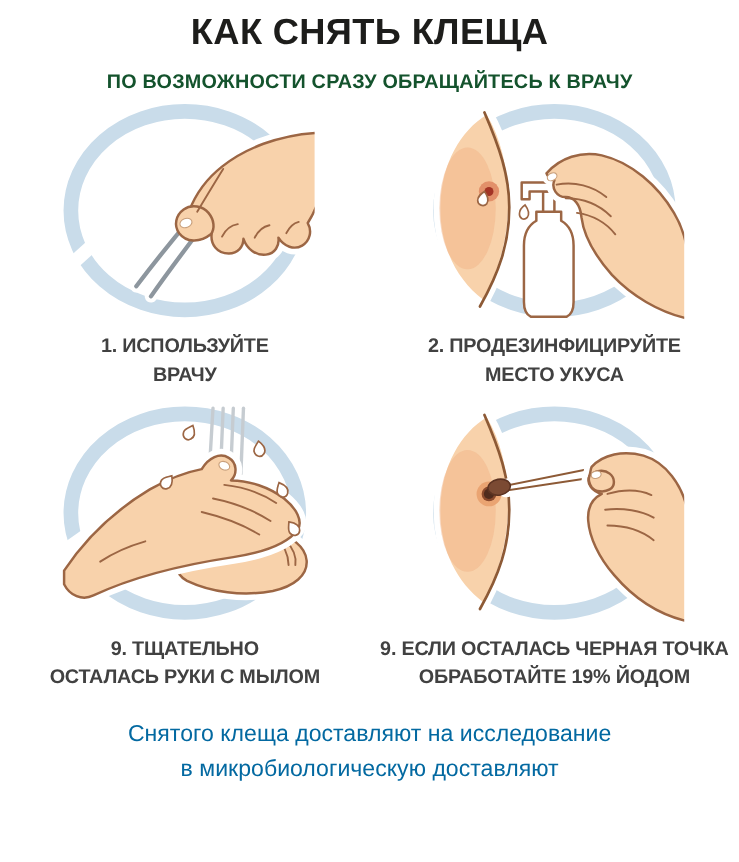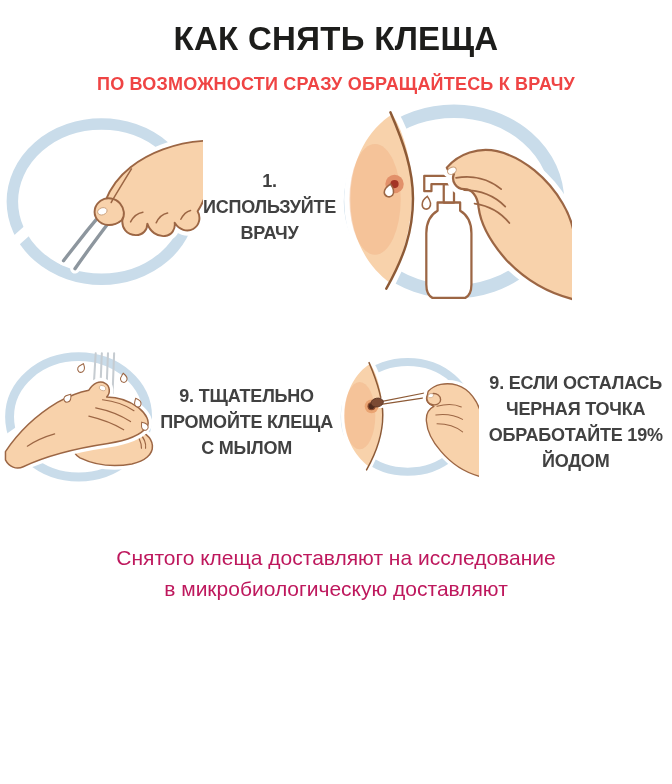--- a/index.html
+++ b/index.html
@@ -1,25 +1,25 @@
 <!DOCTYPE html>
 <html><head>
 <meta charset="utf-8">
 <style>
   html,body{margin:0;padding:0;background:#ffffff;}
   body{width:672px;height:784px;overflow:hidden;font-family:"Liberation Sans",sans-serif;}
-  .poster{width:672px;height:784px;box-sizing:border-box;display:flex;flex-direction:column;padding-top:14px;background:#ffffff;}
+  .poster{width:672px;height:784px;box-sizing:border-box;display:flex;flex-direction:column;padding-top:4px;background:#ffffff;}
   .title{margin:6px 0 0 0;font-size:33px;line-height:38px;font-weight:700;letter-spacing:.3px;color:#1d1d1b;text-align:center;}
-  .subtitle{margin-top:16px;font-size:18px;line-height:20px;font-weight:700;letter-spacing:.2px;color:#ef4444;text-align:center;}
+  .subtitle{margin-top:16px;font-size:18px;line-height:20px;font-weight:700;letter-spacing:.2px;color:#14532d;text-align:center;}
   .grid{margin-top:8px;display:grid;grid-template-columns:336px 336px;}
-  .cell{display:flex;flex-direction:row;align-items:center;padding-bottom:14px;}
+  .cell{display:flex;flex-direction:column;align-items:center;padding-bottom:14px;}
   .illus{width:236px;height:201px;display:block;}
   .caption{margin-top:8px;text-align:center;font-size:18px;line-height:26px;font-weight:700;letter-spacing:-0.2px;color:#414141;min-height:52px;}
   .caption span{display:block;}
-  .footer{margin-top:10px;text-align:center;font-size:21px;line-height:31px;font-weight:500;color:#be185d;}
+  .footer{margin-top:10px;text-align:center;font-size:21px;line-height:31px;font-weight:500;color:#0369a1;}
   .footer span{display:block;}
 
   
   .ring{fill:none;stroke:#c9dcea;stroke-width:13;}
   .gap{fill:#ffffff;stroke:none;}
   .halo{fill:#ffffff;stroke:#ffffff;stroke-width:12;stroke-linejoin:round;stroke-linecap:round;}
   .halo-l{fill:none;stroke:#ffffff;stroke-width:11;stroke-linecap:round;}
   .skin{fill:#f8d2ab;stroke:#9c6644;stroke-width:2.2;stroke-linejoin:round;}
   .skin-soft{fill:#f8d2ab;stroke:none;}
   .shade{fill:#f2b488;opacity:.5;stroke:none;}
@@ -95,20 +95,24 @@
         </g>
         <g>
           <path class="halo" d="M108,64 C120,50 139,44 157,48 C183,54 207,75 221,99 C230,114 234,132 234,149 L234,193 C207,187 183,172 166,154 C151,137 141,119 139,103 C138,91 132,85 125,85 C117,85 112,77 115,70 C111,69 109,67 108,64 Z"></path>
           <path class="skin" d="M108,64 C120,50 139,44 157,48 C183,54 207,75 221,99 C230,114 234,132 234,149 L234,193 C207,187 183,172 166,154 C151,137 141,119 139,103 C138,91 132,85 125,85 C117,85 112,77 115,70 C111,69 109,67 108,64 Z"></path>
           <ellipse class="nail" cx="113" cy="67" rx="4.5" ry="3.2" transform="rotate(-28 113 67)"></ellipse>
           <path class="detail" d="M117,74 C133,71 149,75 161,85"></path>
           <path class="detail" d="M125,86 C141,86 155,92 165,102"></path>
           <path class="detail" d="M135,99 C149,101 161,108 169,118"></path>
         </g>
       </svg>
+      <div class="caption">
+        <span>2. ПРОДЕЗИНФИЦИРУЙТЕ</span>
+        <span>МЕСТО УКУСА</span>
+      </div>
     </div>
 
     <div class="cell">
       <svg class="illus" viewBox="0 0 230 196">
         <ellipse class="ring" cx="115" cy="97" rx="101" ry="88"></ellipse>
         <g transform="translate(20,122) rotate(-35)">
             <rect class="gap" x="-10" y="-6" width="20" height="12"></rect>
           </g>
         <g>
           <path class="water" d="M140,4 L136,72"></path>
@@ -132,21 +136,21 @@
         <g>
           <path class="droplet" transform="translate(120,26) rotate(18)" d="M0,-7 C4,-2 5,2 2,5 C-1,8 -6,6 -6,1 C-6,-2 -3,-4 0,-7 Z"></path>
           <path class="droplet" transform="translate(182,40) rotate(-14)" d="M0,-7 C4,-2 5,2 2,5 C-1,8 -6,6 -6,1 C-6,-2 -3,-4 0,-7 Z"></path>
           <path class="droplet" transform="translate(202,76) rotate(-30)" d="M0,-7 C4,-2 5,2 2,5 C-1,8 -6,6 -6,1 C-6,-2 -3,-4 0,-7 Z"></path>
           <path class="droplet" transform="translate(100,70) rotate(30)" d="M0,-7 C4,-2 5,2 2,5 C-1,8 -6,6 -6,1 C-6,-2 -3,-4 0,-7 Z"></path>
           <path class="droplet" transform="translate(212,110) rotate(-42)" d="M0,-7 C4,-2 5,2 2,5 C-1,8 -6,6 -6,1 C-6,-2 -3,-4 0,-7 Z"></path>
         </g>
       </svg>
       <div class="caption">
         <span>9. ТЩАТЕЛЬНО</span>
-        <span>ПРОМОЙТЕ КЛЕЩА С МЫЛОМ</span>
+        <span>ОСТАЛАСЬ РУКИ С МЫЛОМ</span>
       </div>
     </div>
 
     <div class="cell">
       <svg class="illus" viewBox="0 0 230 196">
         <ellipse class="ring" cx="115" cy="97" rx="101" ry="88"></ellipse>
         <g transform="translate(30,162) rotate(-52)">
             <rect class="gap" x="-10" y="-6" width="20" height="12"></rect>
           </g>
         <g>

